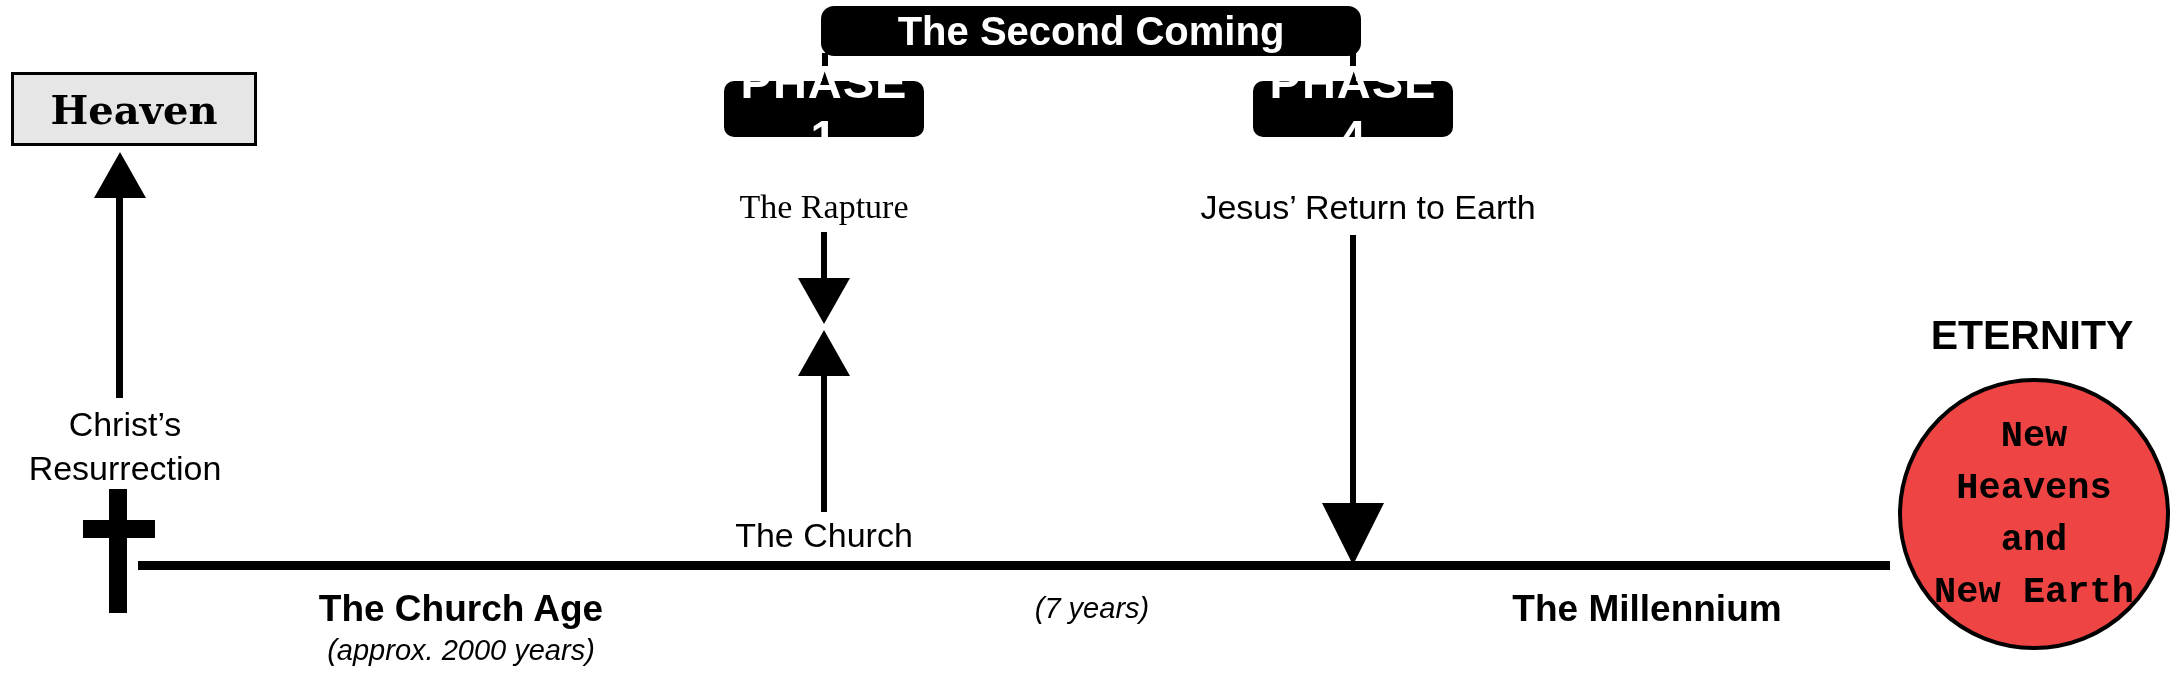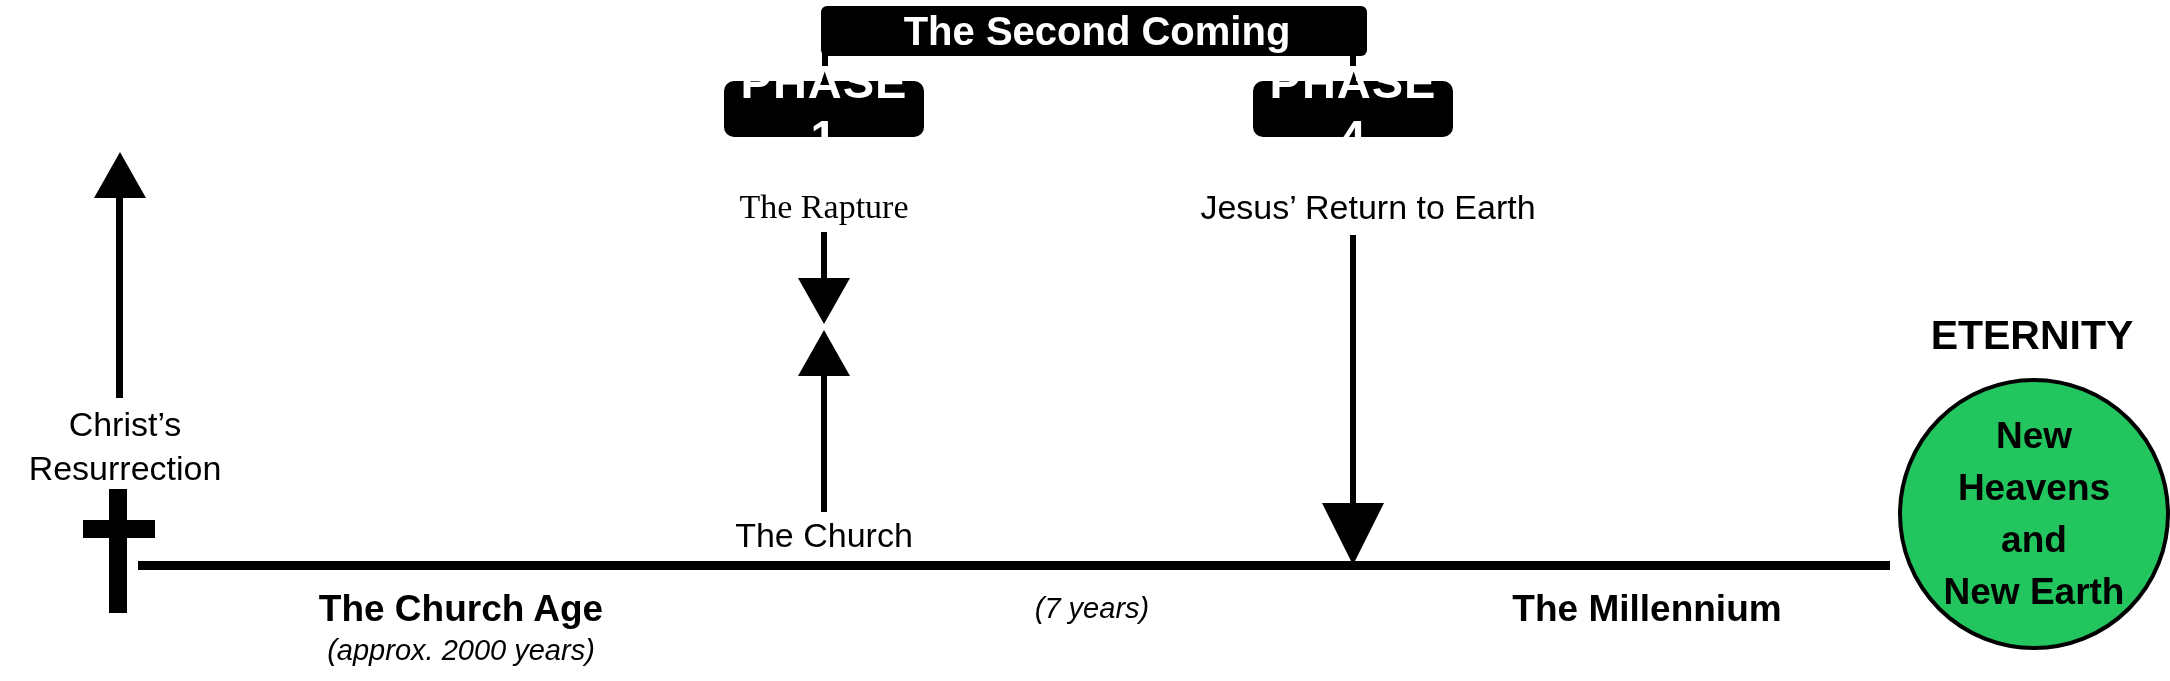--- a/index.html
+++ b/index.html
@@ -15,21 +15,21 @@
   .blackbox {
     position: absolute;
     background: #000000;
     color: #ffffff;
     font-weight: bold;
     display: flex;
     align-items: center;
     justify-content: center;
     text-align: center;
   }
-  .title-box { left: 821px; top: 6px; width: 540px; height: 50px; font-size: 40px; border-radius: 6px; padding-left: 6px; }
+  .title-box { left: 821px; top: 6px; width: 540px; height: 50px; font-size: 40px; border-radius: 13px; }
   .phase-box { top: 81px; width: 200px; height: 56px; font-size: 47px; border-radius: 10px; letter-spacing: 1px; }
   .vline { position: absolute; background: #000000; }
   .tri { position: absolute; width: 0; height: 0; }
   .tri-up { border-left: 26px solid transparent; border-right: 26px solid transparent; border-bottom: 46px solid #000000; }
   .tri-down { border-left: 26px solid transparent; border-right: 26px solid transparent; border-top: 46px solid #000000; }
   .tri-down-big { border-left: 31px solid transparent; border-right: 31px solid transparent; border-top: 62px solid #000000; }
   .label { position: absolute; text-align: center; font-size: 34px; }
   .serifbox {
     position: absolute;
     background: #e6e6e6;
@@ -42,28 +42,28 @@
   }
   .heaven-box { left: 11px; top: 72px; width: 240px; height: 68px; font-size: 40px; }
   .period { position: absolute; width: 440px; text-align: center; }
   .period-name { font-size: 37px; font-weight: bold; }
   .period-duration { font-size: 29px; font-style: italic; margin-top: 4px; }
   .eternity-heading { position: absolute; left: 1882px; top: 312px; width: 300px; text-align: center; font-size: 41px; font-weight: bold; }
   .eternity-circle {
     position: absolute;
     left: 1898px; top: 378px;
     width: 264px; height: 264px;
-    background: #22c55e;
+    background: #ef4444;
     border: 4px solid #000000;
     border-radius: 50%;
     display: flex;
     flex-direction: column;
     align-items: center;
     justify-content: center;
-    font-family: Liberation Sans, sans-serif;
+    font-family: Liberation Mono, monospace;
     font-weight: 600;
     font-size: 37px;
     line-height: 52px;
     text-align: left;
   }
 </style>
 </head>
 <body>
 
 <div class="canvas">
@@ -91,20 +91,23 @@
   <div class="tri tri-up" style="left:798px; top:330px;"></div>
   <div class="vline" style="left:821px; top:376px; width:6px; height:136px;"></div>
 
   <div class="label" style="left:1148px; top:188px; width:440px;">Jesus’ Return to Earth</div>
 
   <div class="label" style="left:674px; top:516px; width:300px;">The Church</div>
 
   <div class="vline" style="left:1350px; top:235px; width:6px; height:270px;"></div>
   <div class="tri tri-down-big" style="left:1322px; top:503px;"></div>
 
+  <div class="serifbox heaven-box">
+    <span>Heaven</span>
+  </div>
 
   <div class="tri tri-up" style="left:94px; top:152px;"></div>
   <div class="vline" style="left:116px; top:196px; width:7px; height:202px;"></div>
 
   <div class="label" style="left:0px; top:402px; width:250px; line-height:44px;">
     <div>Christ’s</div>
     <div>Resurrection</div>
   </div>
 
   <div class="vline" style="left:109px; top:489px; width:18px; height:124px;"></div>

